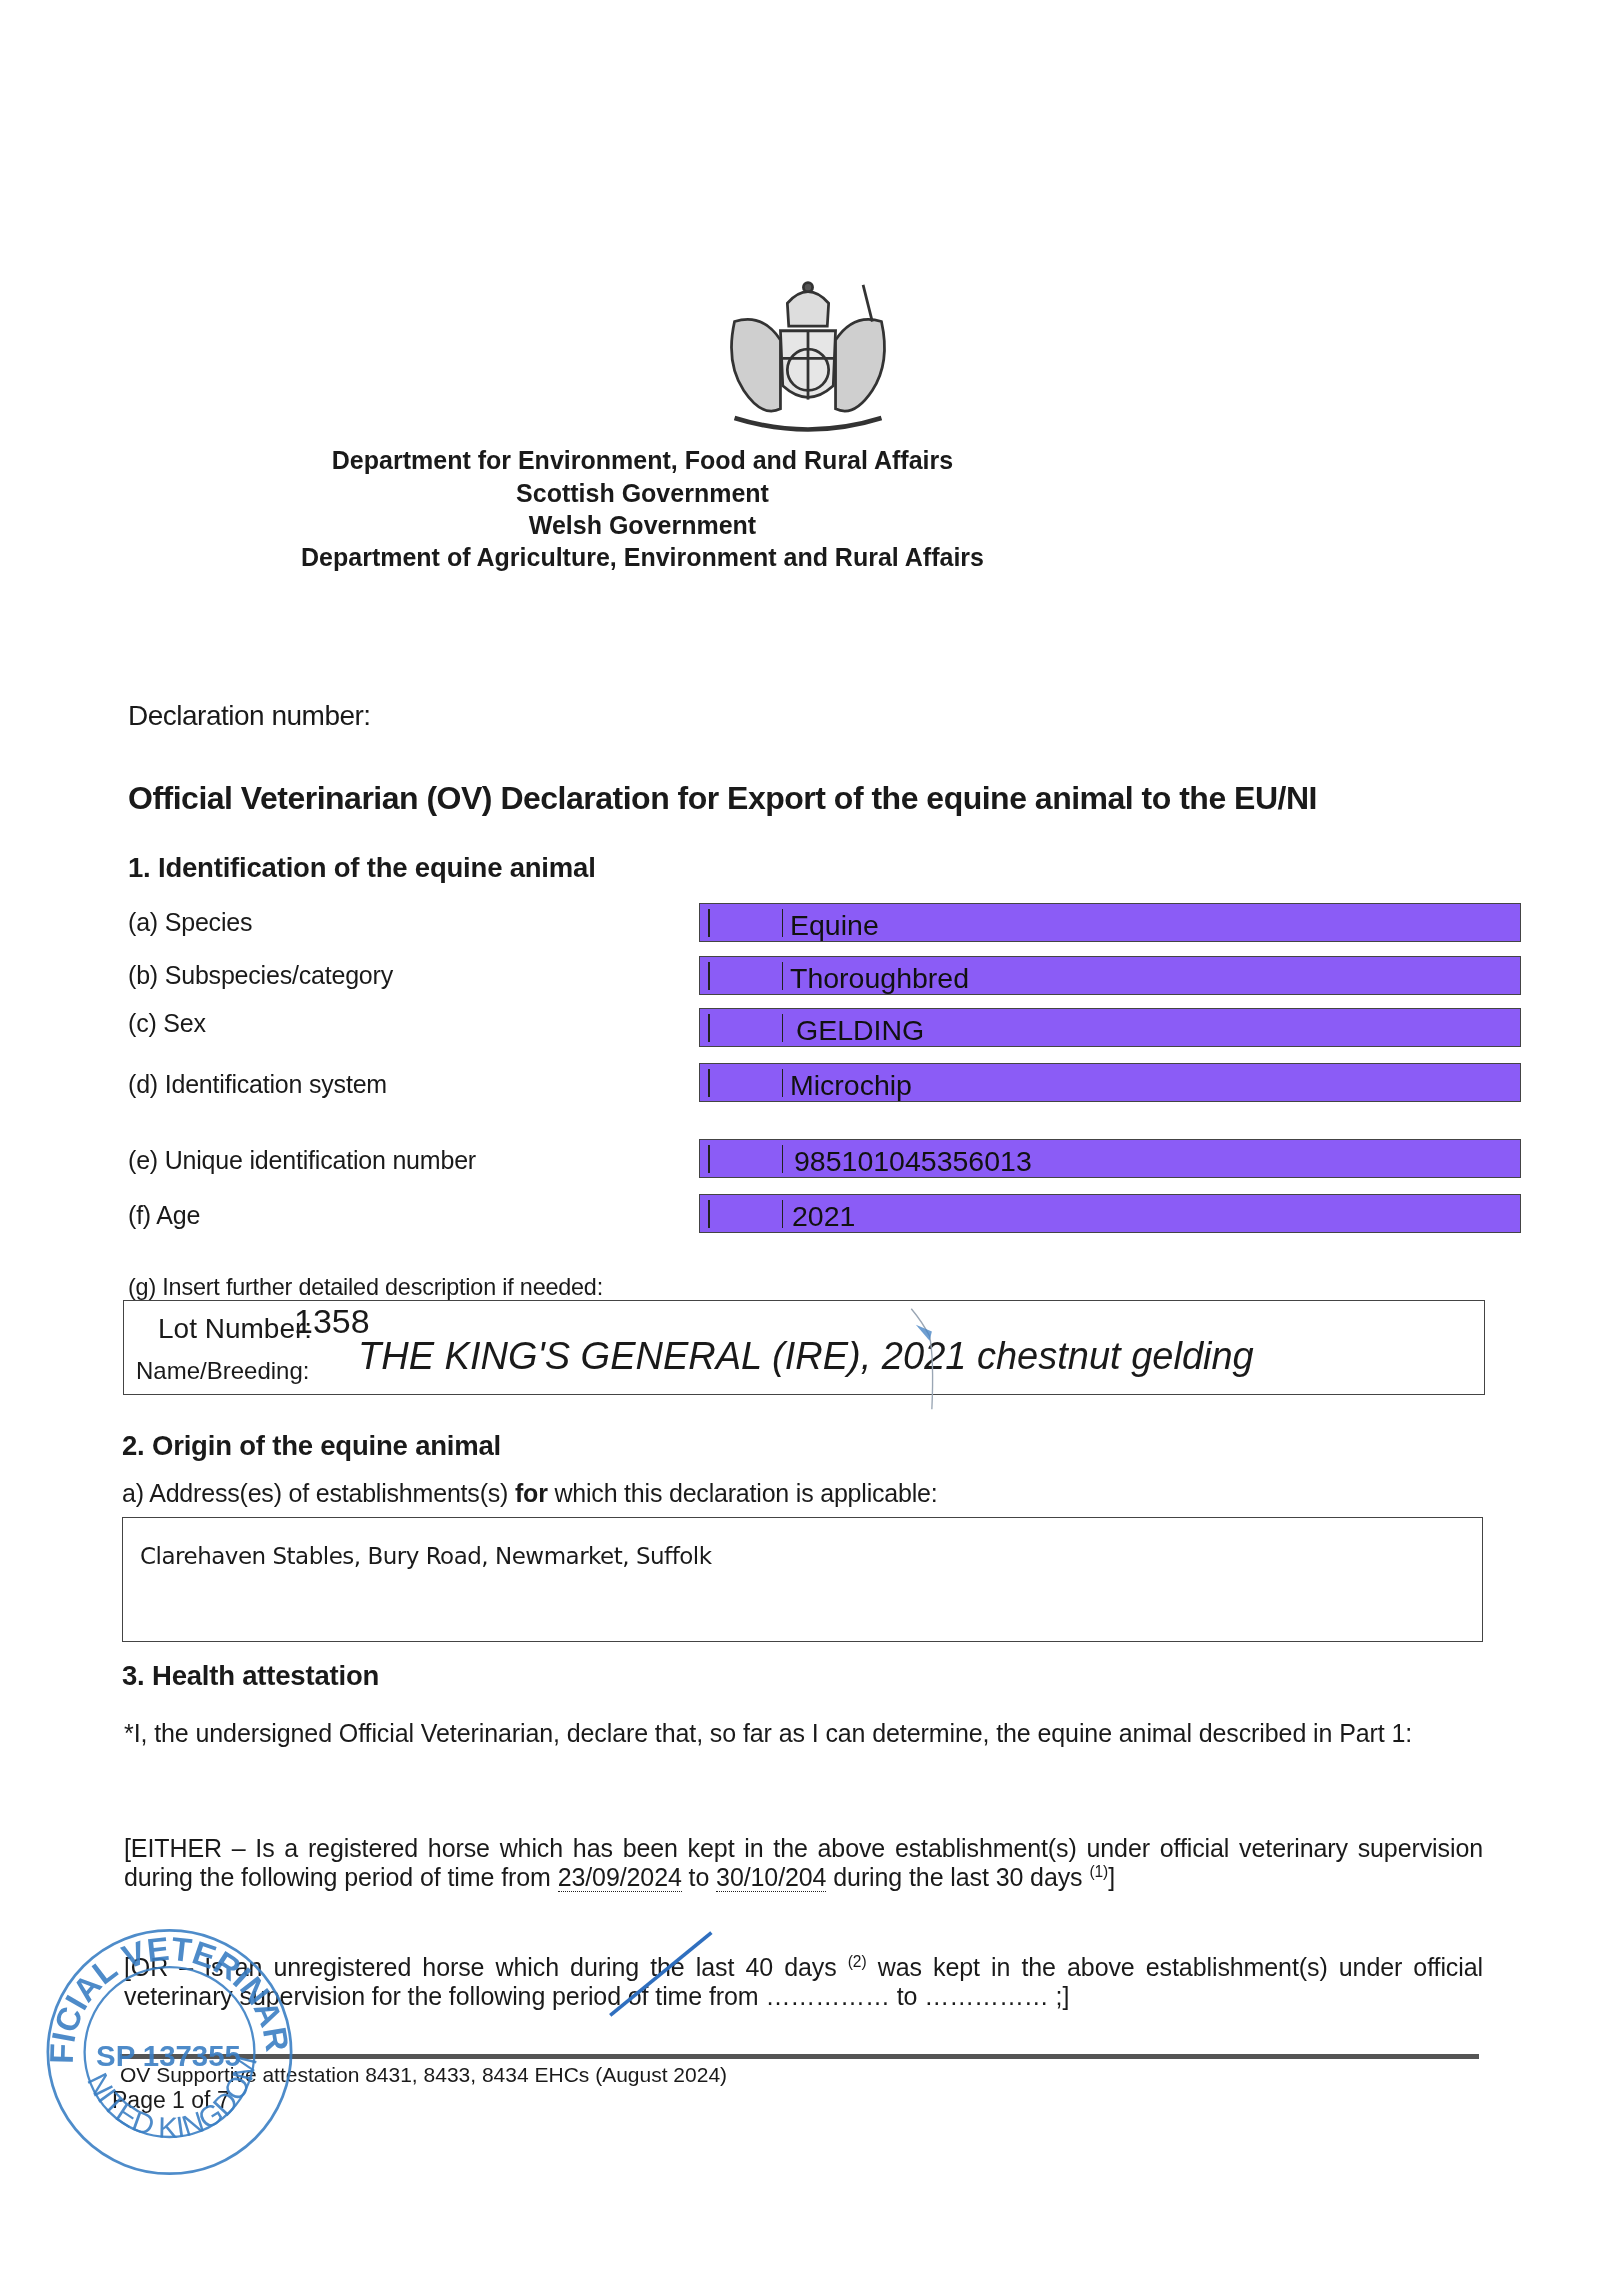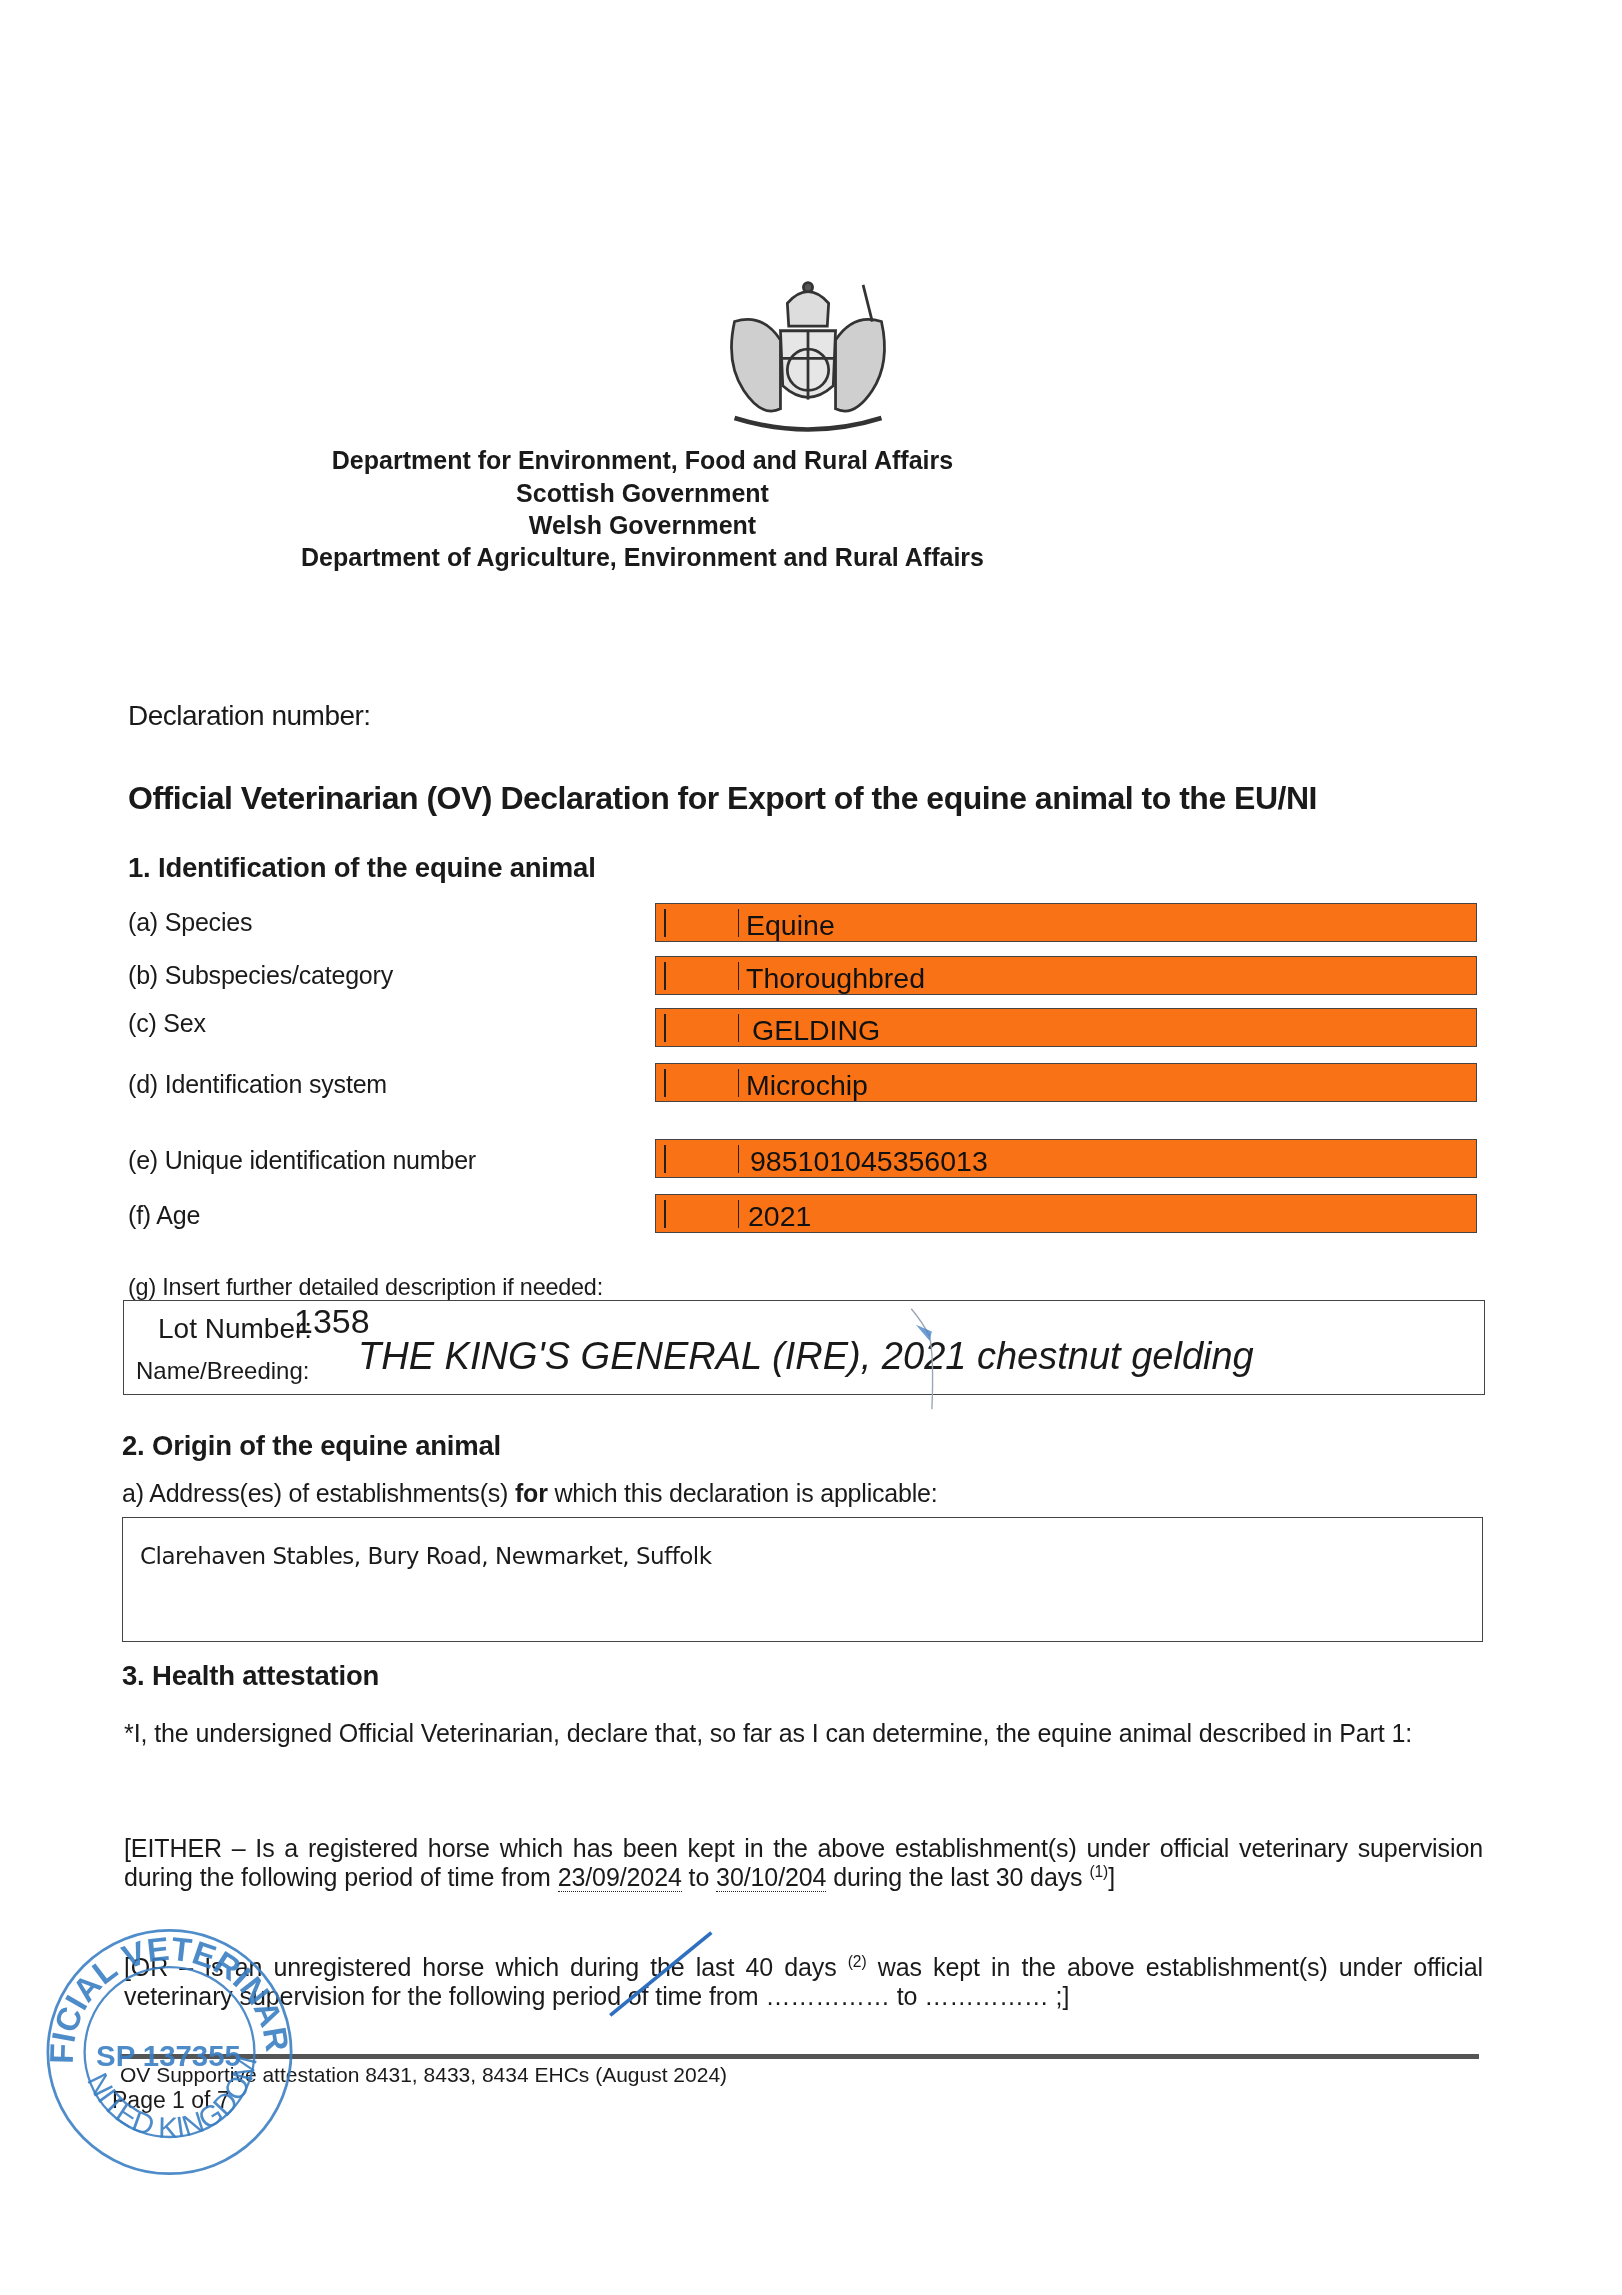--- a/index.html
+++ b/index.html
@@ -16,21 +16,21 @@
   .dept-2 { top: 477px; }
   .dept-3 { top: 509px; }
   .dept-4 { top: 541px; }
 
   .decl-number { left: 128px; top: 700px; font-size: 28px; letter-spacing: -0.5px; }
   .doc-title { left: 128px; top: 780px; font-size: 32px; font-weight: bold; letter-spacing: -0.5px; }
   .sec-head { font-size: 27.5px; font-weight: bold; letter-spacing: -0.2px; }
   .sec1-head { left: 128px; top: 852px; }
 
   .field-label { left: 128px; font-size: 25px; letter-spacing: -0.2px; }
-  .field-box { left: 655px; width: 822px; height: 39px; border: 1.8px solid #444; box-sizing: border-box; background: #f97316; }
+  .field-box { left: 699px; width: 822px; height: 39px; border: 1.8px solid #444; box-sizing: border-box; background: #8b5cf6; }
   .field-box .tick1 { position: absolute; left: 8.3px; top: 4.6px; width: 1.4px; height: 28.5px; background: #222; }
   .field-box .tick2 { position: absolute; left: 82px; top: 4.6px; width: 1.4px; height: 28.5px; background: #222; }
   .field-box .val { position: absolute; left: 90px; top: 5.5px; font-size: 28.5px; line-height: 30px; color: #111; }
 
   .row-a-l { top: 908px; } .row-a-b { top: 903px; }
   .row-b-l { top: 961px; } .row-b-b { top: 956px; }
   .row-c-l { top: 1009px; } .row-c-b { top: 1008px; }
   .row-d-l { top: 1070px; } .row-d-b { top: 1063px; }
   .row-e-l { top: 1146px; } .row-e-b { top: 1139px; }
   .row-f-l { top: 1201px; } .row-f-b { top: 1194px; padding-left: 36px; }

